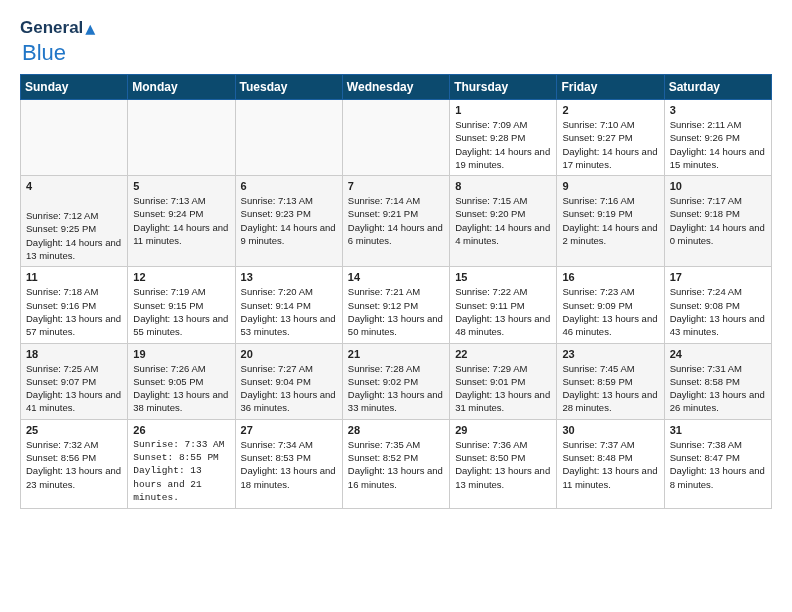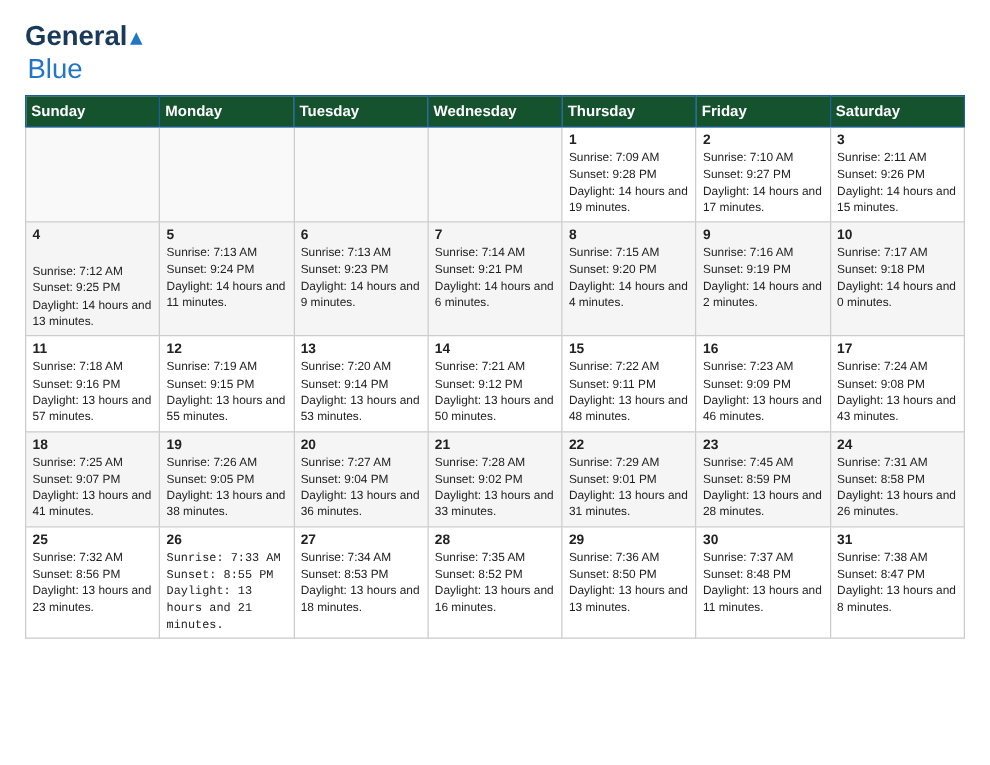--- a/index.html
+++ b/index.html
@@ -38,21 +38,21 @@
       font-size: 15px;
       font-weight: normal;
       color: #333;
     }
     .calendar {
       width: 100%;
       border-collapse: collapse;
       border: 1px solid #bbb;
     }
     .calendar th {
-      background: #14532d;
+      background: #0c4a6e;
       color: #fff;
       font-size: 12px;
       font-weight: bold;
       padding: 5px 4px;
       text-align: left;
       border: 1px solid #1a5fa0;
     }
     .calendar td {
       vertical-align: top;
       padding: 4px 5px;
@@ -83,21 +83,21 @@
       line-height: 1.4;
       color: #222;
     }
   </style>
 </head>
 <body>
 
 <div class="header">
   <div class="logo">
     <div class="logo-line">
-      <span style="font-size:22px;font-weight:bold;color:#1a3a5c;text-align:right;">General</span>
+      <span style="font-size:17px;font-weight:bold;color:#1a3a5c;text-align:right;">General</span>
       <span style="color:#2176c7;font-size:20px;margin-left:2px;">▴</span>
     </div>
     <span style="font-size:22px;font-weight:normal;color:#2176c7;margin-left:2px;">Blue</span>
   </div>
   <div class="title-block">
     <h1></h1>
     <h2></h2>
   </div>
 </div>
 

